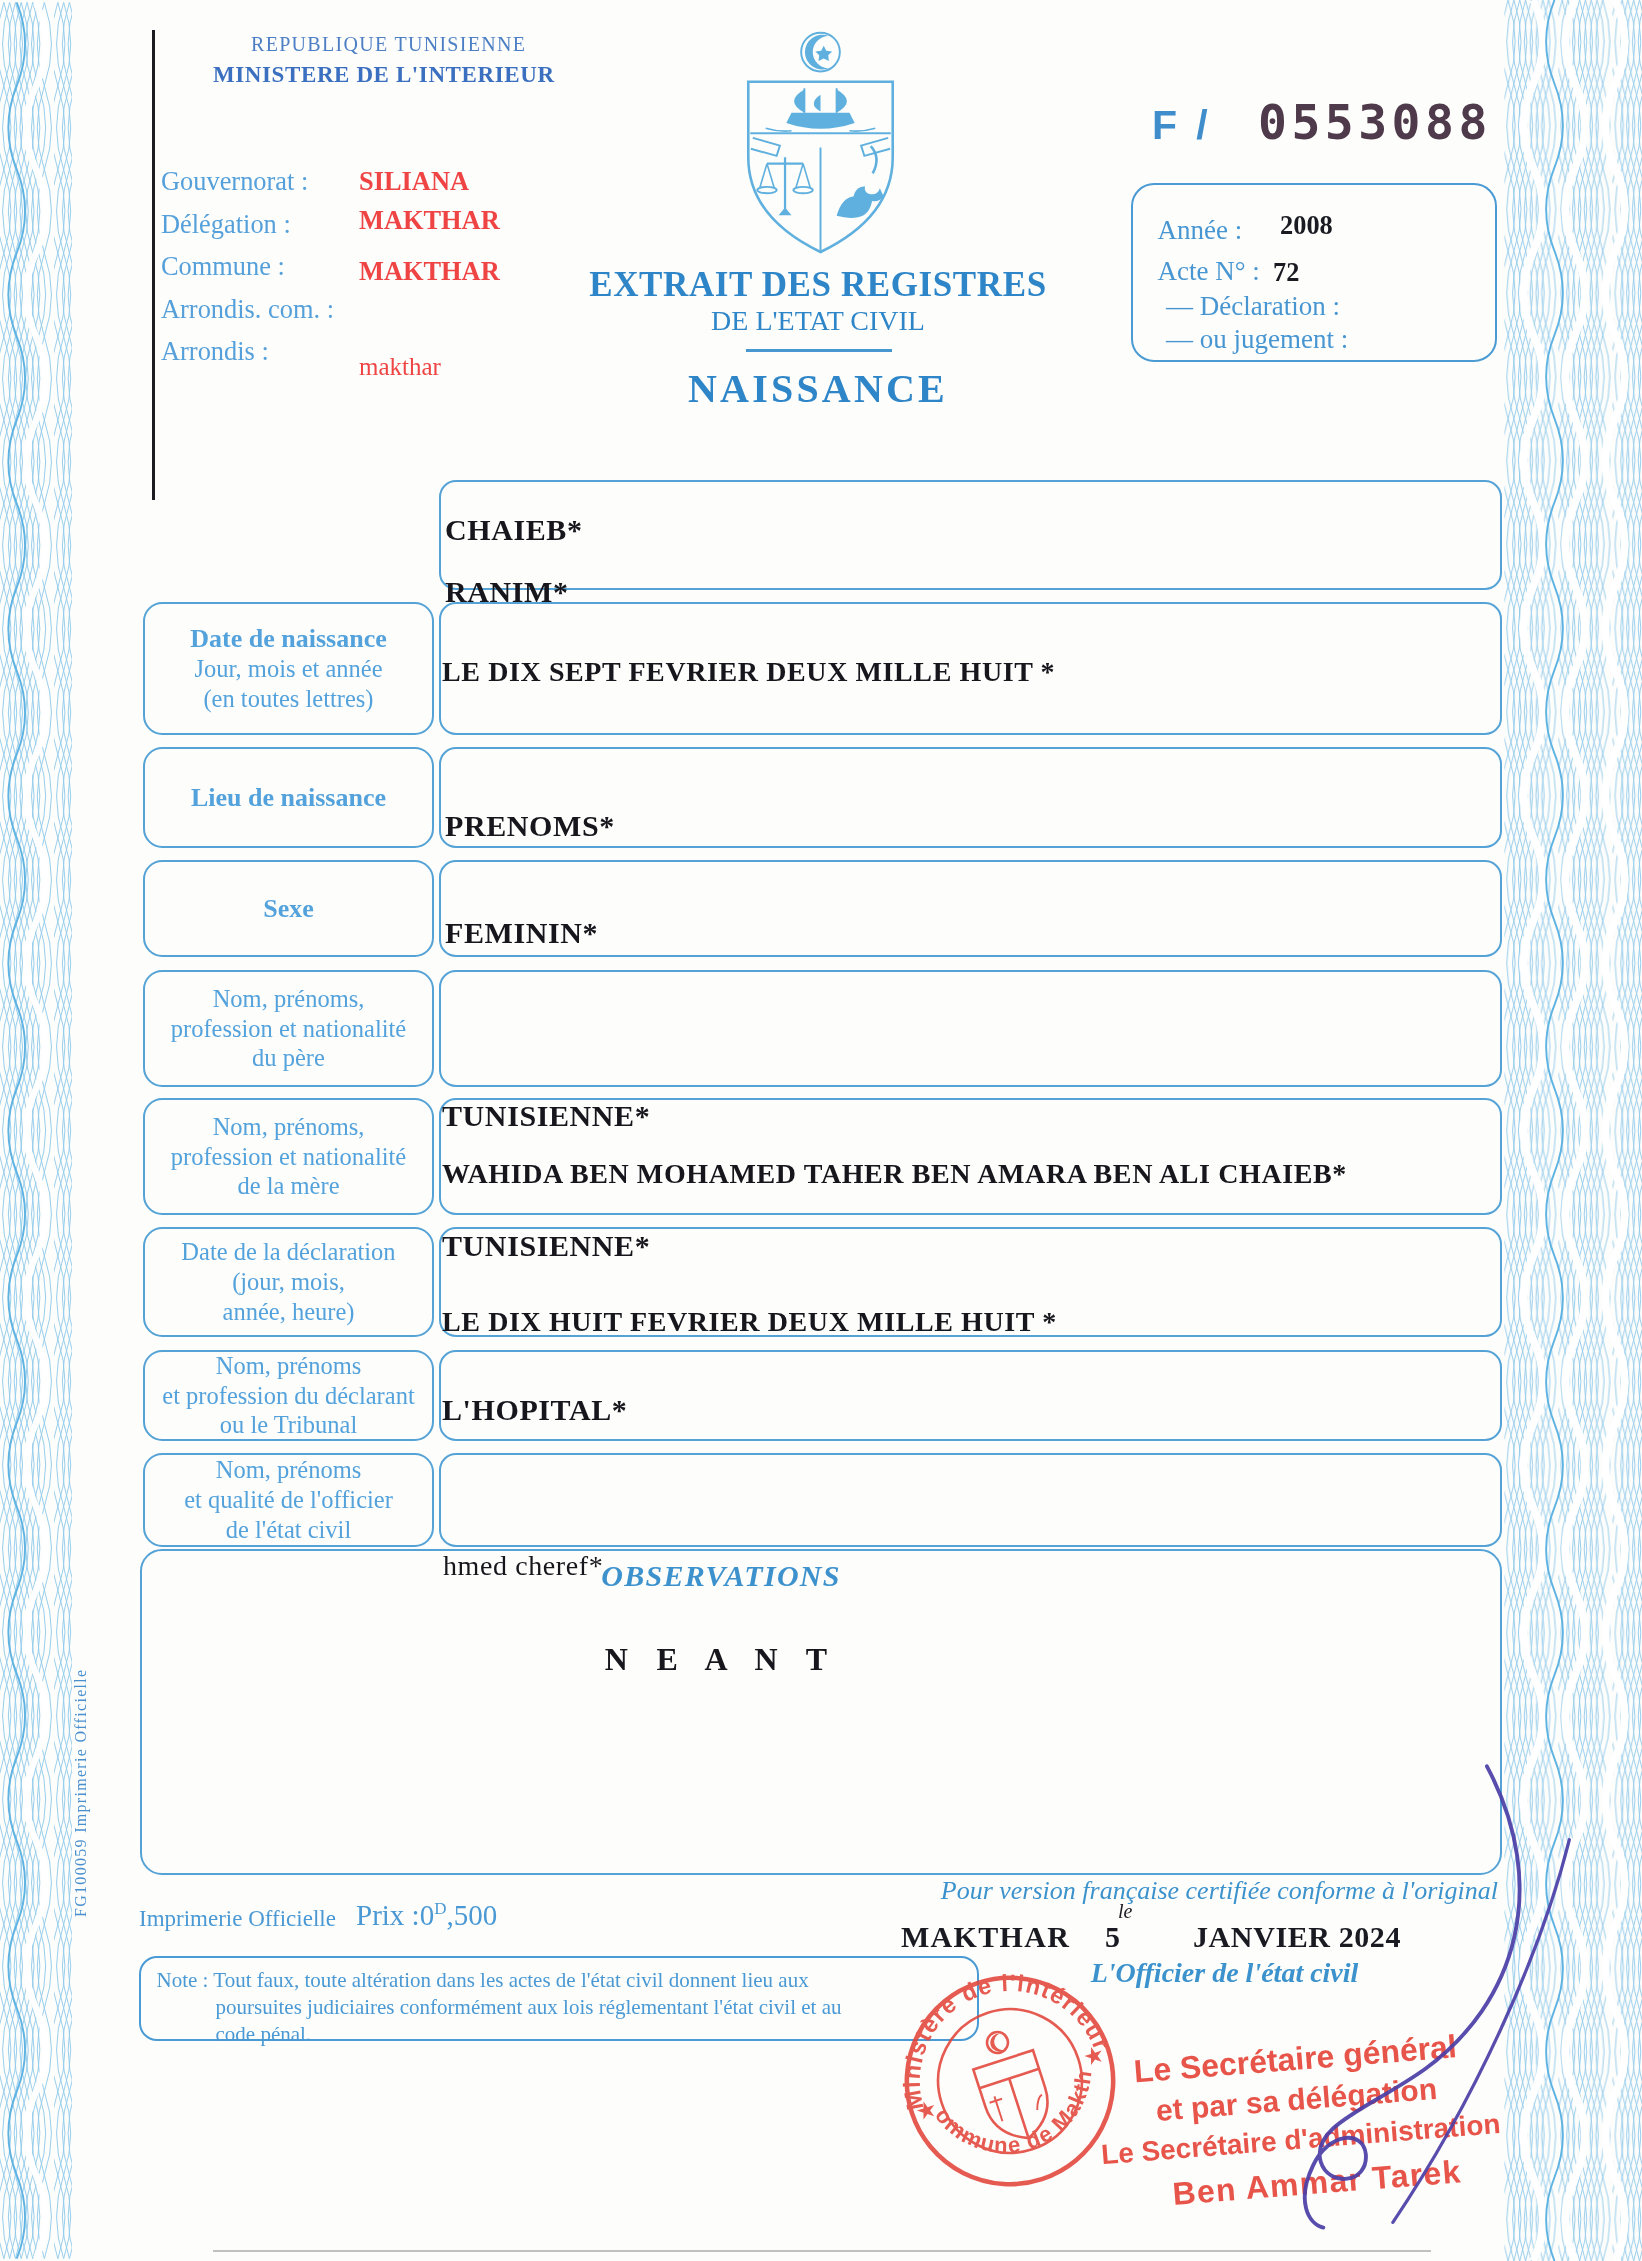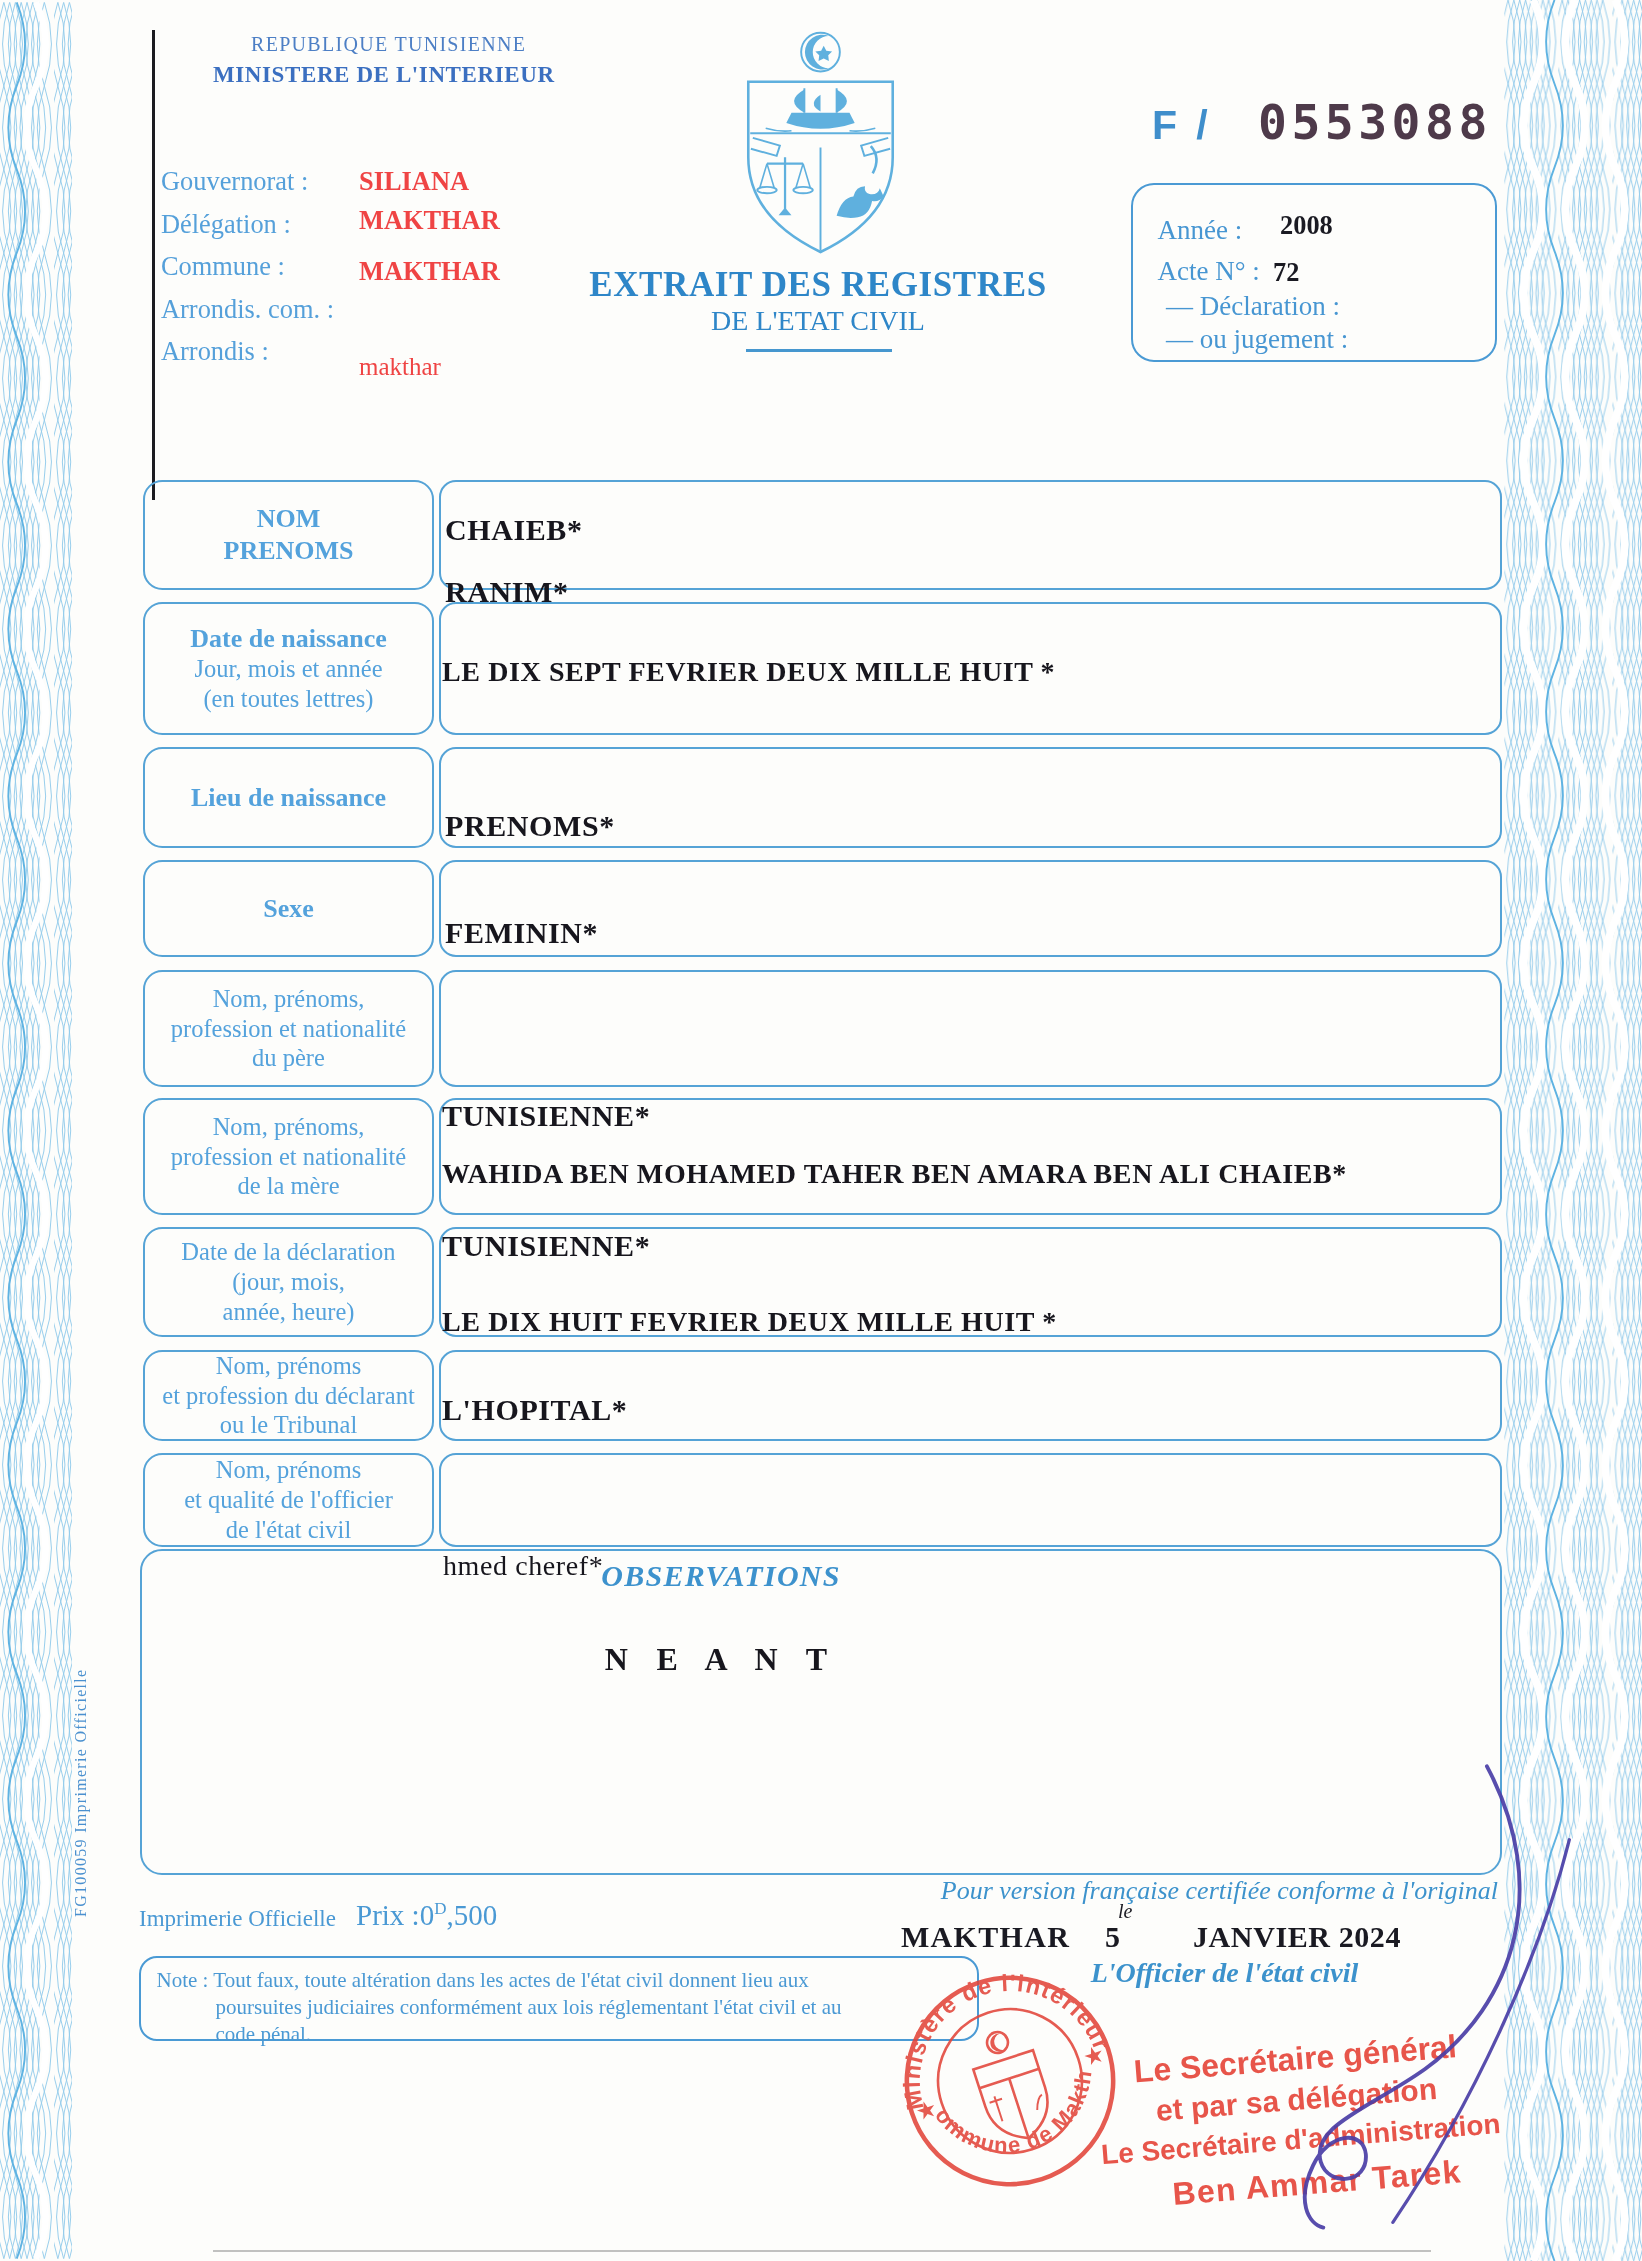--- a/index.html
+++ b/index.html
@@ -161,36 +161,33 @@
     <ellipse cx="62" cy="256" rx="15" ry="5" stroke-width="3"></ellipse>
     <ellipse cx="118" cy="256" rx="15" ry="5" stroke-width="3"></ellipse>
     <path d="M80,295 h20 l-10,-12 z" fill="#5fb0de" stroke="none"></path>
     <path d="M170,296 q8,-28 26,-30 q4,-16 18,-16 q-2,10 7,12 q13,2 16,-9 l6,13 q-7,9 -18,7 q-4,22 -22,25 q-14,3 -33,-2 z" fill="#5fb0de" stroke="none"></path>
     <path d="M226,230 q13,-24 -3,-42" stroke-width="4"></path>
   </svg>
 
   <div class="t1">EXTRAIT DES REGISTRES</div>
   <div class="t2">DE L'ETAT CIVIL</div>
   <div class="t-rule"></div>
+  <div class="t3">NAISSANCE</div>
 
   <div class="serial-f">F /</div>
   <div class="serial-n">0553088</div>
   <div class="act-box">
     <div class="act-line" style="left:24.5px;top:30px"><span>Année :</span></div>
     <div class="act-line act-val" style="position:absolute;left:147px;top:24.5px">2008</div>
     <div class="act-line" style="left:24.5px;top:71px">Acte N° :</div>
     <div class="act-line act-val" style="position:absolute;left:140px;top:72px">72</div>
     <div class="act-line" style="left:33px;top:106px">— Déclaration :</div>
     <div class="act-line" style="left:33px;top:139px">— ou jugement :</div>
   </div>
 
-  <div class="row-label" style="top:480px;height:106px">
-    <div class="lbl b">NOM</div>
-    <div class="lbl b">PRENOMS</div>
-  </div>
   <div class="row-value" style="top:480px;height:106px"></div>
   <div class="val" style="left:445px;top:513px">CHAIEB*</div>
   <div class="val" style="left:445px;top:575px">RANIM*</div>
 
   <div class="row-label" style="top:602px;height:129px">
     <div class="lbl b">Date de naissance</div>
     <div class="lbl">Jour, mois et année</div>
     <div class="lbl">(en toutes lettres)</div>
   </div>
   <div class="row-value" style="top:602px;height:129px"></div>

